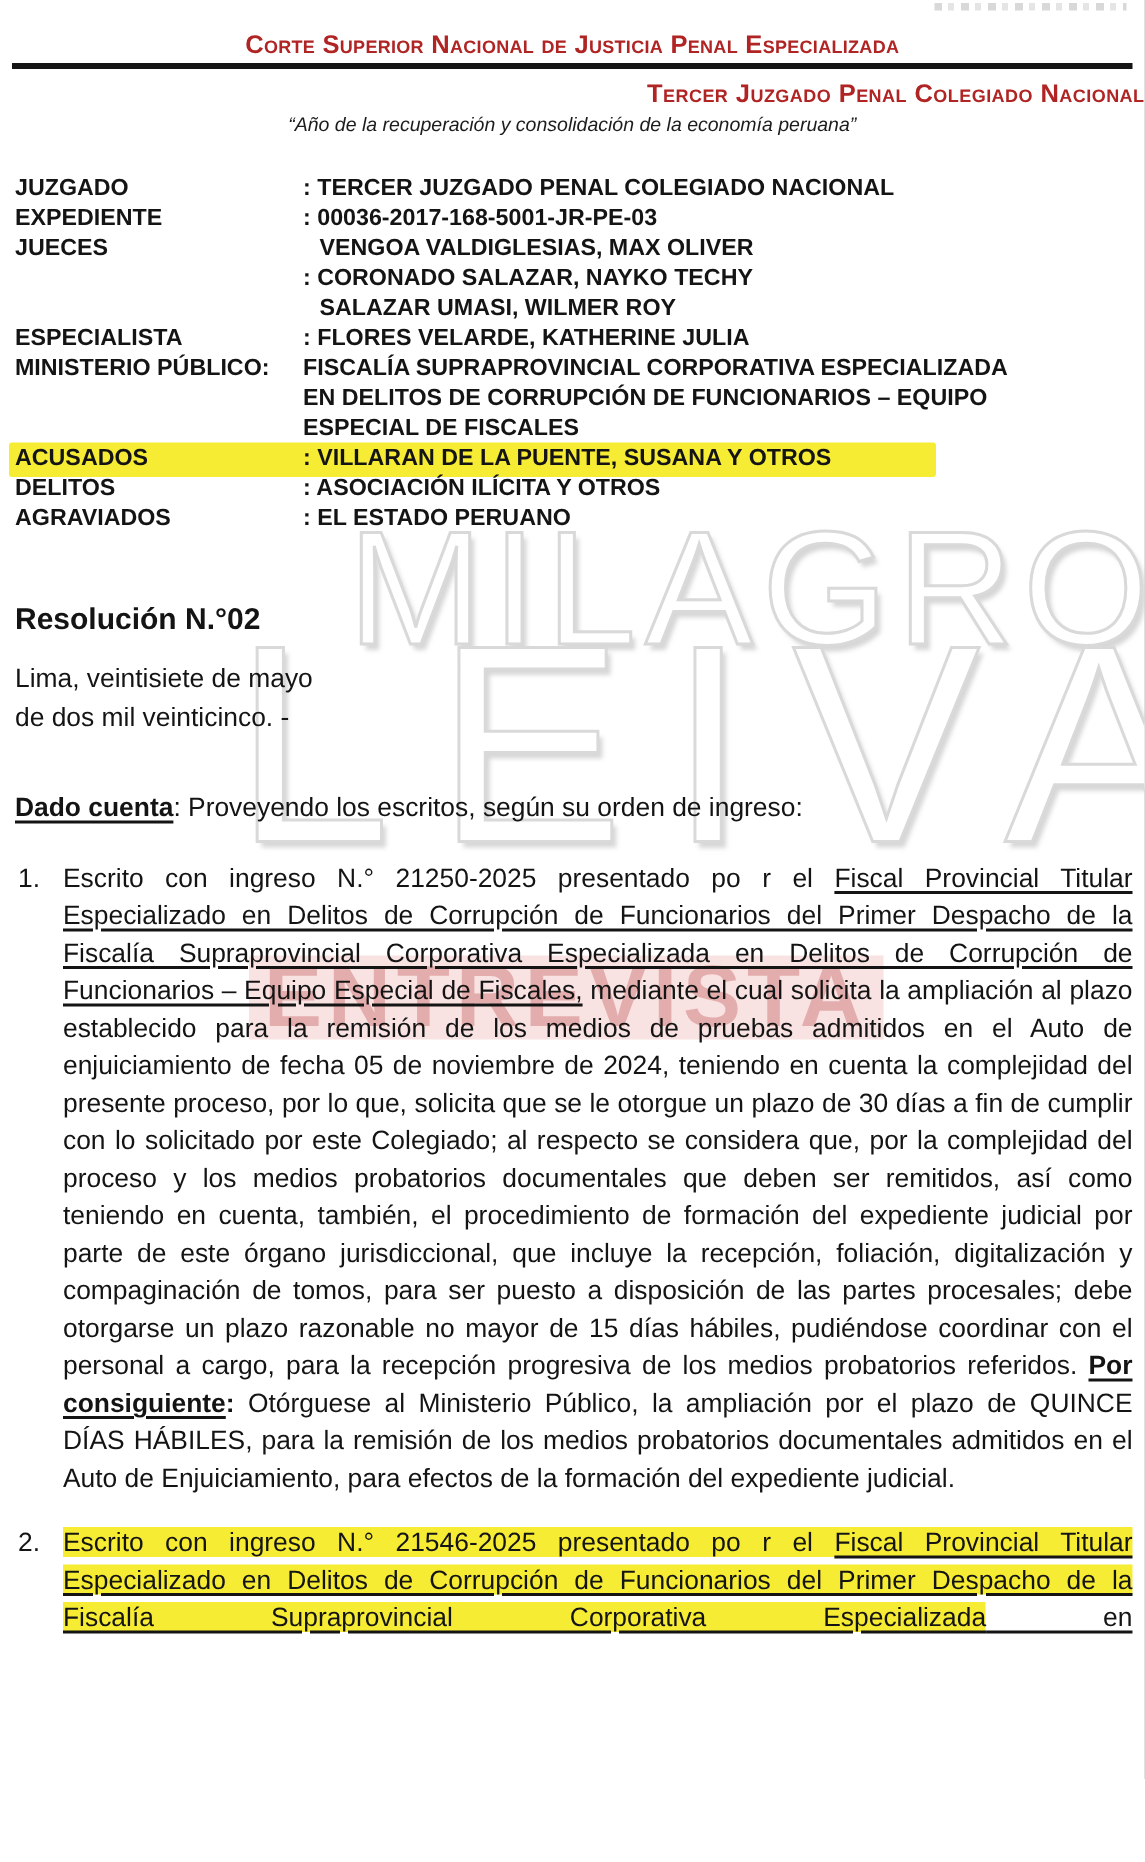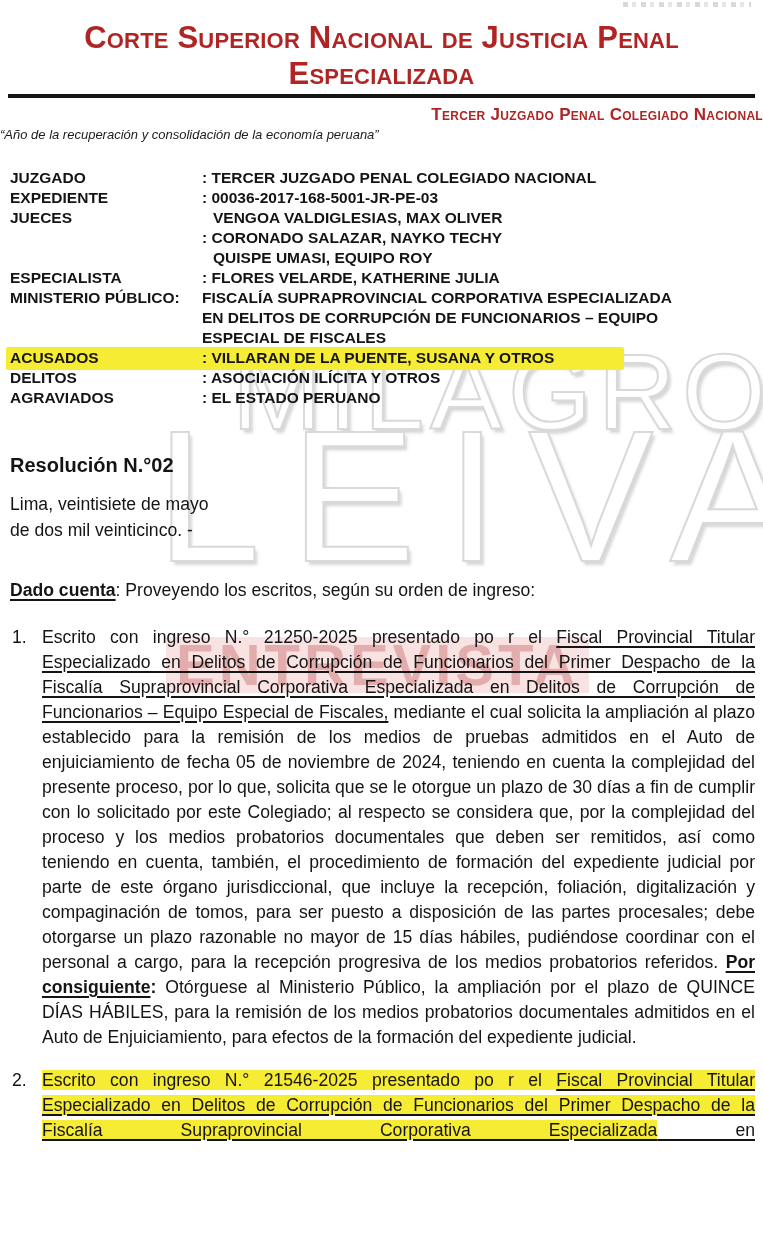--- a/index.html
+++ b/index.html
@@ -30,30 +30,30 @@
     padding:0 10px;white-space:nowrap;user-select:none;
   }
   .edge-artifact{
     position:absolute;top:2px;right:12px;width:128px;height:5px;opacity:.55;z-index:2;
     background:repeating-linear-gradient(90deg,#b9b9b9 0 5px,transparent 5px 9px,#cfcfcf 9px 13px,transparent 13px 18px);
   }
   
   .content{position:relative;z-index:1;}
   .court-title{
     padding-top:20px;text-align:center;
-    font-size:31px;font-weight:700;font-variant:small-caps;
+    font-size:17px;font-weight:700;font-variant:small-caps;
     color:var(--header-red);letter-spacing:.2px;
   }
   .rule{height:4px;background:var(--rule-black);margin:2px 8px 0 8px;}
   .tribunal-title{
     margin-top:7px;text-align:right;
     font-size:17px;font-weight:700;font-variant:small-caps;
     color:var(--header-red);letter-spacing:.3px;
   }
-  .motto{margin-top:2px;font-size:13px;font-style:italic;color:#1c1c1c;}
+  .motto{margin-top:2px;text-align:center;font-size:13px;font-style:italic;color:#1c1c1c;}
   
   .meta{margin:26px 8px 0 10px;font-weight:700;font-size:15.5px;line-height:20px;}
   .meta-row{display:flex;position:relative;}
   .meta-label{width:192px;flex:none;white-space:nowrap;}
   .meta-lines{flex:1;}
   .meta-line.cont{padding-left:11px;}
   .meta-row.hl-row::before{
     content:"";position:absolute;left:-4px;top:-1px;width:618px;height:23px;
     background:var(--highlight-yellow);z-index:-1;border-radius:2px;
   }
@@ -104,21 +104,21 @@
         <div class="meta-label">EXPEDIENTE</div>
         <div class="meta-lines">
             <div class="meta-line">: 00036-2017-168-5001-JR-PE-03</div>
           </div>
       </div>
       <div class="meta-row">
         <div class="meta-label">JUECES</div>
         <div class="meta-lines">
           <div class="meta-line cont">VENGOA VALDIGLESIAS, MAX OLIVER</div>
           <div class="meta-line">: CORONADO SALAZAR, NAYKO TECHY</div>
-          <div class="meta-line cont">QUISPE UMASI, EQUIPO ROY</div>
+          <div class="meta-line cont">SALAZAR UMASI, WILMER ROY</div>
         </div>
       </div>
       <div class="meta-row">
         <div class="meta-label">ESPECIALISTA</div>
         <div class="meta-lines">
             <div class="meta-line">: FLORES VELARDE, KATHERINE JULIA</div>
           </div>
       </div>
       <div class="meta-row">
         <div class="meta-label">MINISTERIO PÚBLICO:</div>

